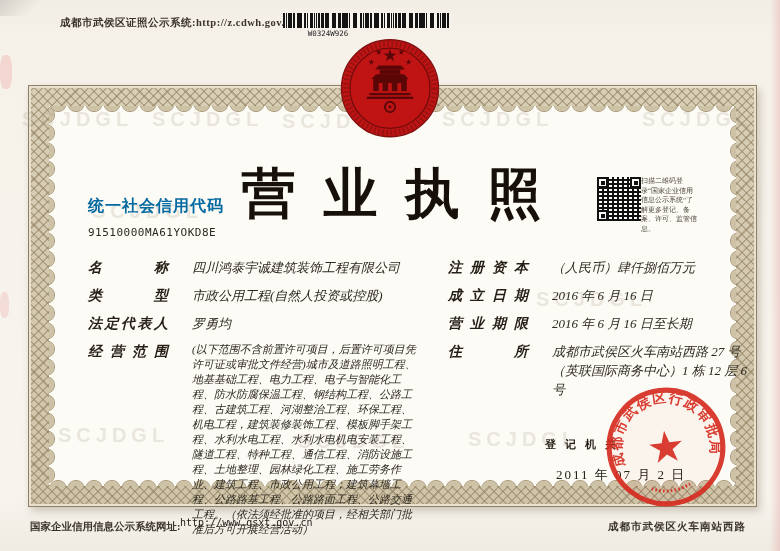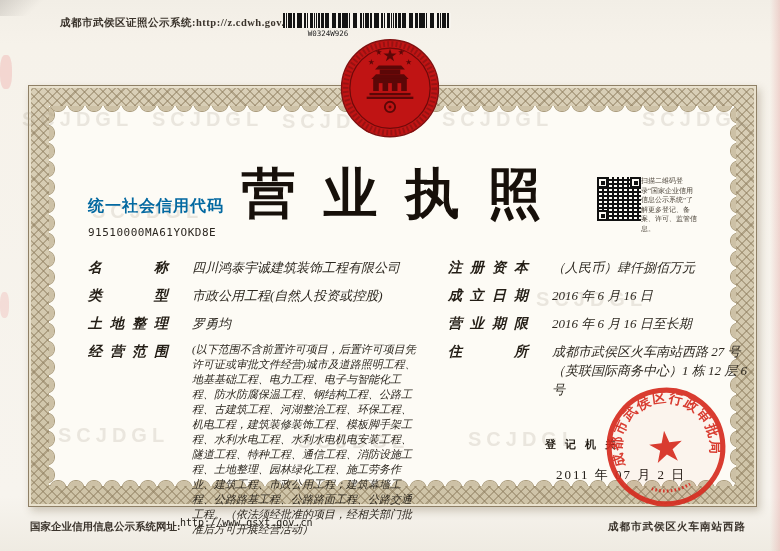--- a/index.html
+++ b/index.html
@@ -165,21 +165,21 @@
 <div class="fields fields-left">
   <div class="frow">
     <div class="flabel">名称</div>
     <div class="fvalue">四川鸿泰宇诚建筑装饰工程有限公司</div>
   </div>
   <div class="frow">
     <div class="flabel">类型</div>
     <div class="fvalue">市政公用工程(自然人投资或控股)</div>
   </div>
   <div class="frow">
-    <div class="flabel">土地整理</div>
+    <div class="flabel">法定代表人</div>
     <div class="fvalue">罗勇均</div>
   </div>
   <div class="frow">
     <div class="flabel">经营范围</div>
     <div class="fvalue fvalue-scope">(以下范围不含前置许可项目，后置许可项目凭许可证或审批文件经营)城市及道路照明工程、地基基础工程、电力工程、电子与智能化工程、防水防腐保温工程、钢结构工程、公路工程、古建筑工程、河湖整治工程、环保工程、机电工程，建筑装修装饰工程、模板脚手架工程、水利水电工程、水利水电机电安装工程、隧道工程、特种工程、通信工程、消防设施工程、土地整理、园林绿化工程、施工劳务作业、建筑工程、市政公用工程；建筑幕墙工程、公路路基工程、公路路面工程、公路交通工程。（依法须经批准的项目，经相关部门批准后方可开展经营活动）</div>
   </div>
 </div>
 
 <div class="fields fields-right">
   <div class="frow">

